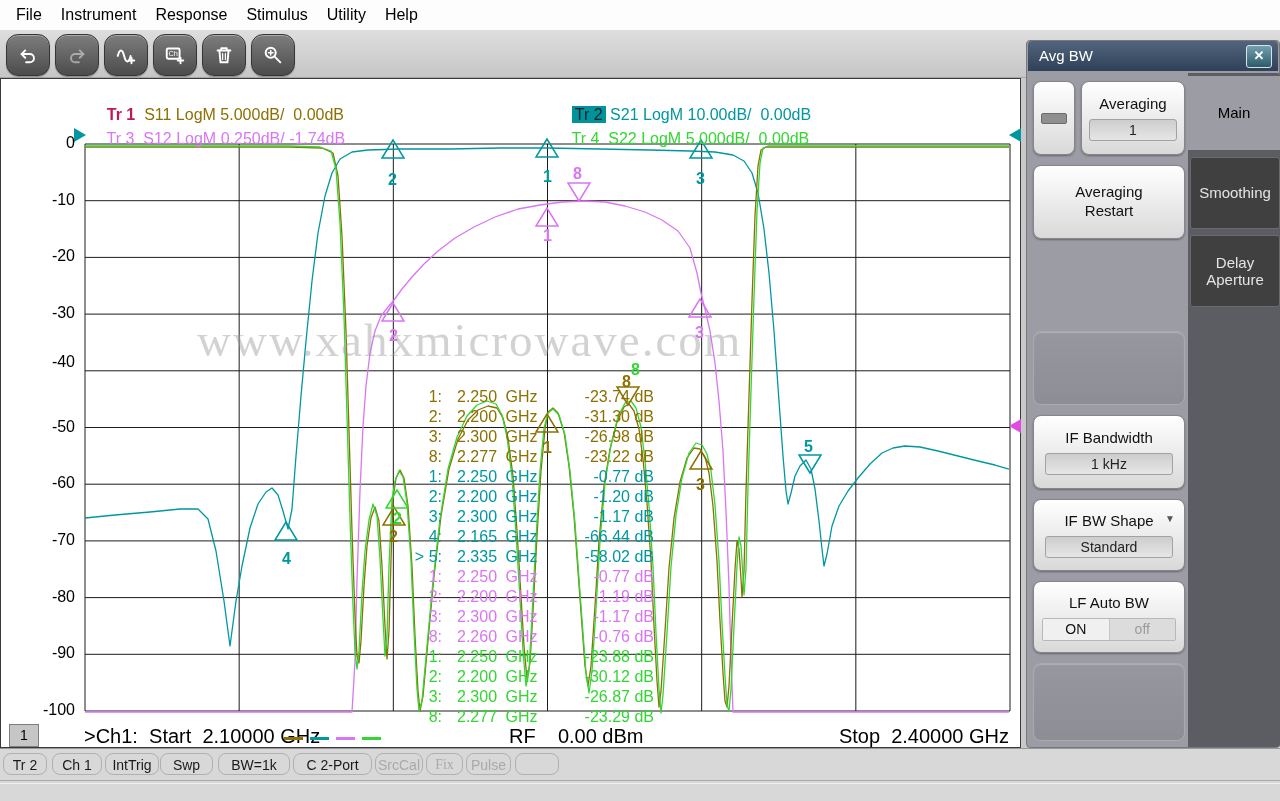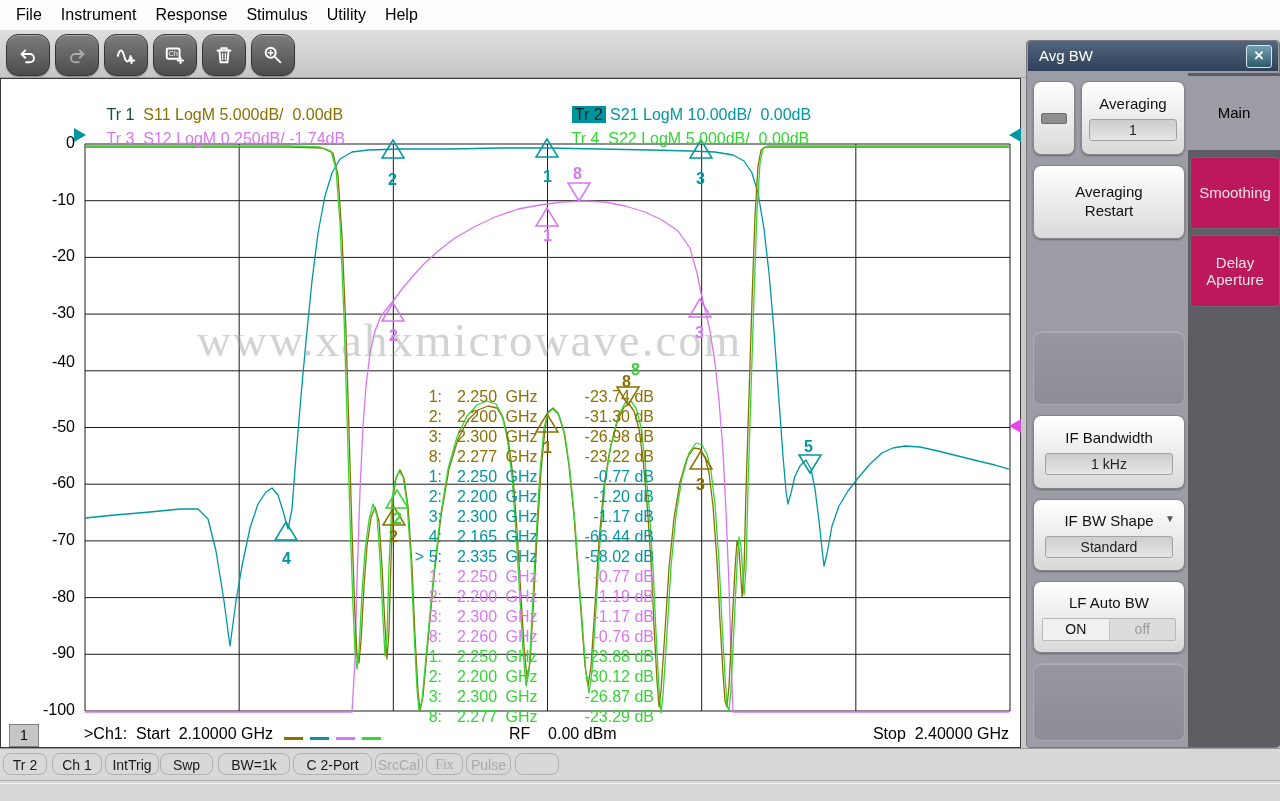--- a/index.html
+++ b/index.html
@@ -35,21 +35,21 @@
         font-size:16px;color:#000;}
   #marker-table{position:absolute;left:383px;top:308px;width:270px;z-index:4;}
   .mrow{display:flex;height:20px;font-size:16px;line-height:20px;white-space:pre;}
   .mrow .n{width:58px;text-align:right;}
   .mrow .f{width:124px;text-align:left;padding-left:15px;box-sizing:border-box;word-spacing:4px;}
   .mrow .v{flex:1;text-align:right;}
 
   
   #ch-badge{left:8px;top:645px;width:28px;height:21px;background:#c6c6c6;border:1px solid #7e7e7e;
             font-size:14px;text-align:center;line-height:21px;z-index:3;}
-  .chtxt{position:absolute;top:646px;font-size:16px;color:#000;white-space:pre;z-index:3;}
+  .chtxt{position:absolute;top:646px;font-size:20px;color:#000;white-space:pre;z-index:3;}
   #legend{position:absolute;left:283px;top:654px;display:flex;gap:7px;z-index:3;}
   .ldash{width:19px;height:3px;margin-top:4px;}
 
   
   #panel{left:1026px;top:40px;width:254px;height:708px;background:#9c9ca4;
          border:1px solid #77777d;border-radius:4px;box-sizing:border-box;z-index:30;}
   #panel-header{position:absolute;left:1px;top:0;width:250px;height:30px;border-radius:4px 4px 0 0;
         background:linear-gradient(#53657d,#2e4158);color:#fff;font-size:15px;
         line-height:30px;padding-left:11px;box-sizing:border-box;}
   #panel-close{position:absolute;right:6px;top:4px;width:24px;height:21px;border-radius:3px;
@@ -64,21 +64,21 @@
   .pfield{width:84%;height:20px;line-height:20px;font-size:14px;color:#222;
         background:linear-gradient(#cdcdcd,#e6e6e6);border:1px solid #a2a2a2;border-radius:3px;}
   .seg{display:flex;width:88%;height:21px;border:1px solid #b8b8b8;border-radius:2px;overflow:hidden;}
   .seg div{flex:1;font-size:14px;line-height:21px;}
   .seg .on{background:#f0f0f0;color:#111;}
   .seg .off{background:#dcdcdc;color:#9b9b9b;}
   .drop{position:absolute;right:9px;top:13px;font-size:10px;color:#555;}
   #tabs-col{position:absolute;left:161px;top:32px;width:92px;height:674px;background:#5c5c63;border-radius:0 3px 3px 0;}
   .tab{position:absolute;width:90px;font-size:15px;text-align:center;box-sizing:border-box;}
   .tab.active{left:0;width:92px;background:#9c9ca4;color:#000;}
-  .tab.inactive{left:2px;background:#be185d;color:#e4e4e4;border:1px solid #6a6a70;border-radius:3px;}
+  .tab.inactive{left:2px;background:#404040;color:#e4e4e4;border:1px solid #6a6a70;border-radius:3px;}
 
   
   #statusbar{left:0;top:748px;width:1280px;height:53px;background:#d8d8d8;
              border-top:1px solid #989898;box-sizing:border-box;}
   .sbtn{position:absolute;top:4px;height:22px;border:1px solid #b0b0b0;border-radius:8px;
         font-size:14px;line-height:22px;text-align:center;color:#1a1a1a;background:transparent;box-sizing:border-box;}
   .sbtn.dis{color:#a9a9a9;}
   #status-groove{position:absolute;left:0;top:31px;width:1280px;height:2px;
         border-top:1px solid #a9a9a9;border-bottom:1px solid #f0f0f0;}
 </style>
@@ -188,21 +188,21 @@
       <path d="M393 302 L382 320 L404 320 Z" fill="none" stroke="#d976f2" stroke-width="1.5"></path>
       <text x="389" y="340" fill="#d976f2" font-size="16" font-weight="600" font-family="Liberation Sans, sans-serif">2</text>
       <path d="M700 298 L689 316 L711 316 Z" fill="none" stroke="#d976f2" stroke-width="1.5"></path>
       <text x="695" y="337" fill="#d976f2" font-size="16" font-weight="600" font-family="Liberation Sans, sans-serif">3</text>
       <path d="M74 127 L74 141 L86 134 Z" fill="#0097a0"></path>
       <path d="M1021 127 L1021 141 L1009 134 Z" fill="#0097a0"></path>
       <path d="M1021 418 L1021 432 L1009 425 Z" fill="#e14ae1"></path>
     </svg>
 
   <div class="trrow" style="left:88px;top:9px">
-    <span class="trid" id="tr1-id" style="color: #14532d;">Tr 1</span><span>  </span><span id="tr1-text" style="color: rgb(140, 112, 0);">S11 LogM 5.000dB/  0.00dB</span>
+    <span class="trid" id="tr1-id" style="color: #be185d; font-weight: bold;">Tr 1</span><span>  </span><span id="tr1-text" style="color: rgb(140, 112, 0);">S11 LogM 5.000dB/  0.00dB</span>
   </div>
   <div class="trrow" style="left:553px;top:9px">
     <span class="trchip" id="tr2-id" style="background: rgb(0, 147, 155); color: rgb(0, 35, 42);">Tr 2</span><span> </span><span id="tr2-text" style="color: rgb(0, 151, 160);">S21 LogM 10.00dB/  0.00dB</span>
   </div>
   <div class="trrow" style="left:88px;top:33px">
     <span class="trid" id="tr3-id" style="color: rgb(217, 118, 242);">Tr 3</span><span>  </span><span id="tr3-text" style="color: rgb(217, 118, 242);">S12 LogM 0.250dB/ -1.74dB</span>
   </div>
   <div class="trrow" style="left:553px;top:33px">
     <span class="trid" id="tr4-id" style="color: rgb(51, 214, 51);">Tr 4</span><span>  </span><span id="tr4-text" style="color: rgb(51, 214, 51);">S22 LogM 5.000dB/  0.00dB</span>
   </div>

